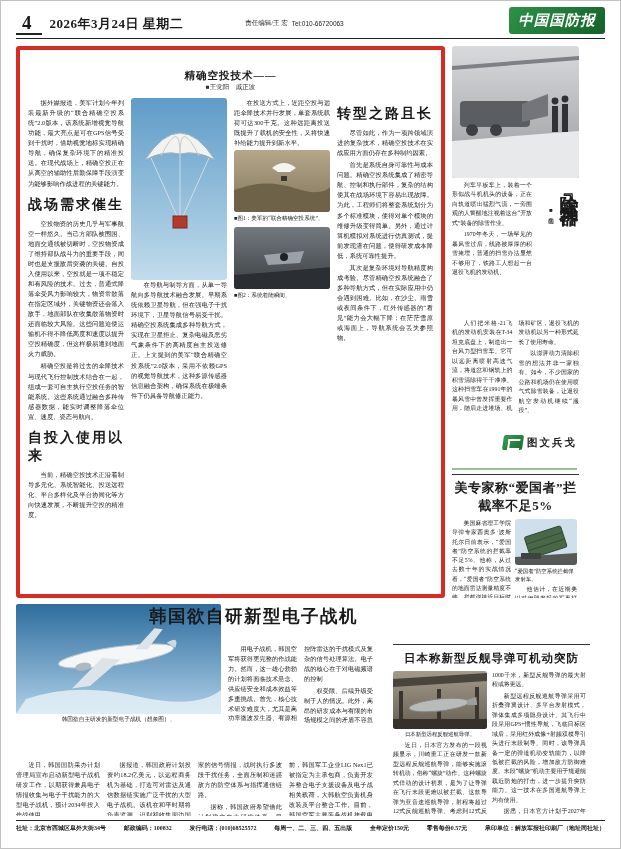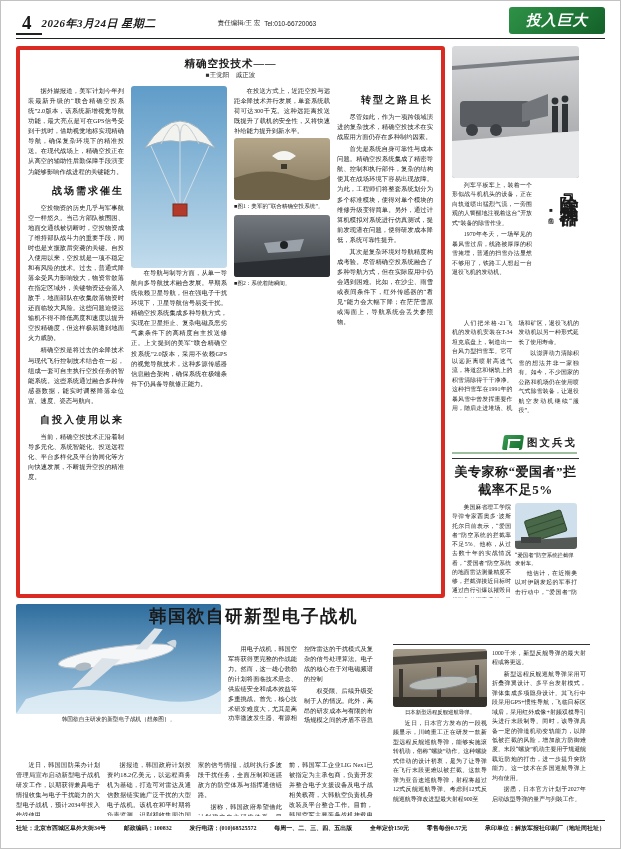--- a/index.html
+++ b/index.html
@@ -5,58 +5,58 @@
   * { margin:0; padding:0; box-sizing:border-box; }
   html,body { background:#e9e9e9; }
   body { font-family:"Liberation Serif","DejaVu Serif",serif; color:#1a1a1a; }
   .sheet { width:621px; height:849px; margin:0 auto; background:#fff;
            border:1px solid #c2c2c2; box-shadow:2px 3px 6px rgba(0,0,0,.25);
            padding:8px 15px 0 15px; overflow:hidden; position:relative; }
 
   
   .hdr { display:flex; align-items:center; height:30px; border-bottom:1.5px solid #222; position:relative; }
   .pageno { font-size:19px; font-weight:bold; border-bottom:2px solid #222; padding:0 10px 1px 6px; line-height:1; }
-  .hdate { font-size:11px; font-weight:bold; margin-left:0; letter-spacing:.5px;font-style:italic; }
+  .hdate { font-size:13px; font-weight:bold; margin-left:8px; letter-spacing:.5px; }
   .heditor { font-size:6.5px; margin-left:62px; }
   .hsection { font-size:21px; font-weight:bold; letter-spacing:18px; margin-left:26px; font-family:"Liberation Sans",sans-serif; }
   .htel { font-size:6.5px; margin-left:4px; font-family:"Liberation Sans",sans-serif; }
   .masthead { position:absolute; right:0; top:-2px; width:96px; height:27px;
               background:linear-gradient(135deg,#2e9247,#146129); border-radius:3px;
               color:#fff; font-size:14.5px; font-weight:bold; font-style:italic;
               display:flex; align-items:center; justify-content:center; letter-spacing:1px; }
 
   
   .mainrow { display:flex; gap:7px; margin-top:7px; height:552px; }
 
   
-  .lead-art { width:429px; border:4px solid #d92b21; border-radius:3px; padding:7px 8px 4px; overflow:hidden; background:#fff; }
+  .lead-art { width:429px; border:4px solid #d92b21; border-radius:3px; padding:19px 8px 4px; overflow:hidden; background:#fff; }
   .kicker { text-align:center; font-size:10.5px; font-weight:bold; letter-spacing:1px; }
   .bigtitle { text-align:center; font-size:26px; font-weight:bold; letter-spacing:1px; margin:3px 0 2px; font-family:"Liberation Sans",sans-serif; }
   .byline { text-align:center; font-size:6.5px; color:#333; margin-bottom:6px; }
   .artcols { display:flex; gap:7px; height:452px; overflow:hidden; }
   .acol { width:99px; overflow:hidden; }
   .acol p, .railtxt p, .smallp p, .bp p { font-size:6.3px; line-height:1.6; text-align:justify; text-indent:2em; margin-bottom:2px; }
-  .subhead { text-align:right; font-size:10px; font-weight:bold; margin:7px 0 5px; letter-spacing:2px; }
+  .subhead { text-align:left; font-size:14px; font-weight:bold; margin:7px 0 5px; letter-spacing:2px; }
   .leadp { color:#222; }
   .ph { border-radius:3px; overflow:hidden; position:relative; }
   .ph svg { display:block; }
   .picap { font-size:5.6px; line-height:1.5; color:#222; margin:2px 0 4px; }
 
   
   .rail { width:127px; overflow:hidden; }
   .snowph { width:127px; height:132px; }
   .railstory { display:flex; margin-top:3px; }
   .railtxt { width:80px; overflow:hidden; height:136px; }
   .railtxt p, .rail2col p { font-size:5.9px; }
   .vtitle-wrap { width:47px; display:flex; justify-content:flex-end; }
   .vbyline { writing-mode:vertical-rl; font-size:6px; margin:26px 3px 0 0; color:#222; }
   .vtitle { writing-mode:vertical-rl; font-size:19px; font-weight:bold; letter-spacing:3px; line-height:1.1; }
   .rail2col { column-count:2; column-gap:6px; height:112px; overflow:hidden; margin-top:2px; }
   .rail2col p { line-height:1.6; text-align:justify; text-indent:2em; margin-bottom:2px; }
-  .greenlogo { display:flex; align-items:center; justify-content:flex-end; gap:4px; margin:4px 2px 4px 0; border-bottom:2px solid #9dbf9d; padding-bottom:2px; }
+  .greenlogo { display:flex; align-items:center; justify-content:flex-end; gap:4px; margin:4px 2px 4px 0; border-bottom:2px solid #9dbf9d; padding-bottom:18px; }
   .glogo-mark { width:20px; height:15px; background:linear-gradient(135deg,#3a9a52,#14702e); border-radius:2px; position:relative; transform:skewX(-8deg); }
   .glogo-mark:after { content:""; position:absolute; left:5px; top:4px; width:10px; height:7px; border:2px solid #fff; border-right:none; }
   .glogo-text { font-size:10.5px; font-weight:bold; letter-spacing:2px; }
   .rail-divider { border-top:1px solid #333; margin:2px 0 4px; }
   .pat-title { font-size:13px; font-weight:bold; text-align:center; letter-spacing:.5px; margin:2px 0 4px; }
   .patrow { display:flex; gap:4px; }
   .patleft { width:59px; overflow:hidden; height:118px; }
   .patright { width:62px; }
   .patleft p, .patright p { font-size:5.8px; line-height:1.6; text-align:justify; text-indent:2em; margin-bottom:2px; }
   .patcap { font-size:5.4px; line-height:1.5; margin:2px 0; color:#222; }
@@ -87,21 +87,21 @@
 </head>
 <body>
 
 <div class="sheet">
 
   <div class="hdr">
     <div class="pageno">4</div>
     <div class="hdate">2026年3月24日 星期二</div>
     <div class="heditor">责任编辑/王 宏</div>
     <div class="htel">Tel:010-66720063</div>
-    <div class="masthead">投入巨大</div>
+    <div class="masthead">中国国防报</div>
   </div>
 
   <div class="mainrow">
 
     <div class="lead-art">
       <div class="kicker">精确空投技术——</div>
       <div class="byline">■王觉阳　戚正波</div>
       <div class="artcols">
         <div class="acol">
           <p class="leadp">据外媒报道，美军计划今年列装最新升级的“联合精确空投系统”2.0版本，该系统新增视觉导航功能，最大亮点是可在GPS信号受到干扰时，借助视觉地标实现精确导航，确保复杂环境下的精准投送。在现代战场上，精确空投正在从高空的辅助性后勤保障手段演变为能够影响作战进程的关键能力。</p>
@@ -269,20 +269,21 @@
         <p>权受限、后续升级受制于人的情况。此外，高昂的研发成本与有限的市场规模之间的矛盾不容忽视。电子战机属于高度专业化的“小众”装备，研发周期长、投入巨大，而韩国空军的需求量相对有限，可能导致单机造价过高，后期将挤压其他国防项目预算，引发关于效费比的质疑争论。</p>
       </div>
       <div class="kr-bot">
         <p>近日，韩国国防采办计划管理局宣布启动新型电子战机研发工作，以期获得兼具电子情报收集与电子干扰能力的大型电子战机，预计2034年投入作战使用。</p>
         <p>据报道，韩国政府计划投资约18.2亿美元，以远程商务机为基础，打造可对雷达及通信数据链实施广泛干扰的大型电子战机。该机在和平时期将负责监测、识别和收集周边国家的信号情报，战时执行多波段干扰任务，全面压制和迷惑敌方的防空体系与指挥通信链路。</p>
         <p>据称，韩国政府希望借此计划建立自主研发体系。目前，韩国军工企业LIG Nex1已被指定为主承包商，负责开发并整合电子支援设备及电子战相关载荷，大韩航空负责机身改装及平台整合工作。目前，韩国空军主要装备战机挂载电子战吊舱，执行有限的信号监测及电子干扰任务，广域电磁频谱作战能力则依靠盟友的电子战机支援。通过自研专</p>
       </div>
     </div>
 
     <div class="jp">
+      <div class="jp-title">日本称新型反舰导弹可机动突防</div>
       <div class="jprow">
         <div class="jpcol1">
           <div class="ph">
             <svg width="94" height="58" viewBox="0 0 94 58">
               <defs>
                   <linearGradient id="fac" x1="0" y1="0" x2="0" y2="1">
                 <stop offset="0" stop-color="#a39a8a"></stop>
                     <stop offset="1" stop-color="#675f53"></stop>
                   </linearGradient>
                 </defs>

